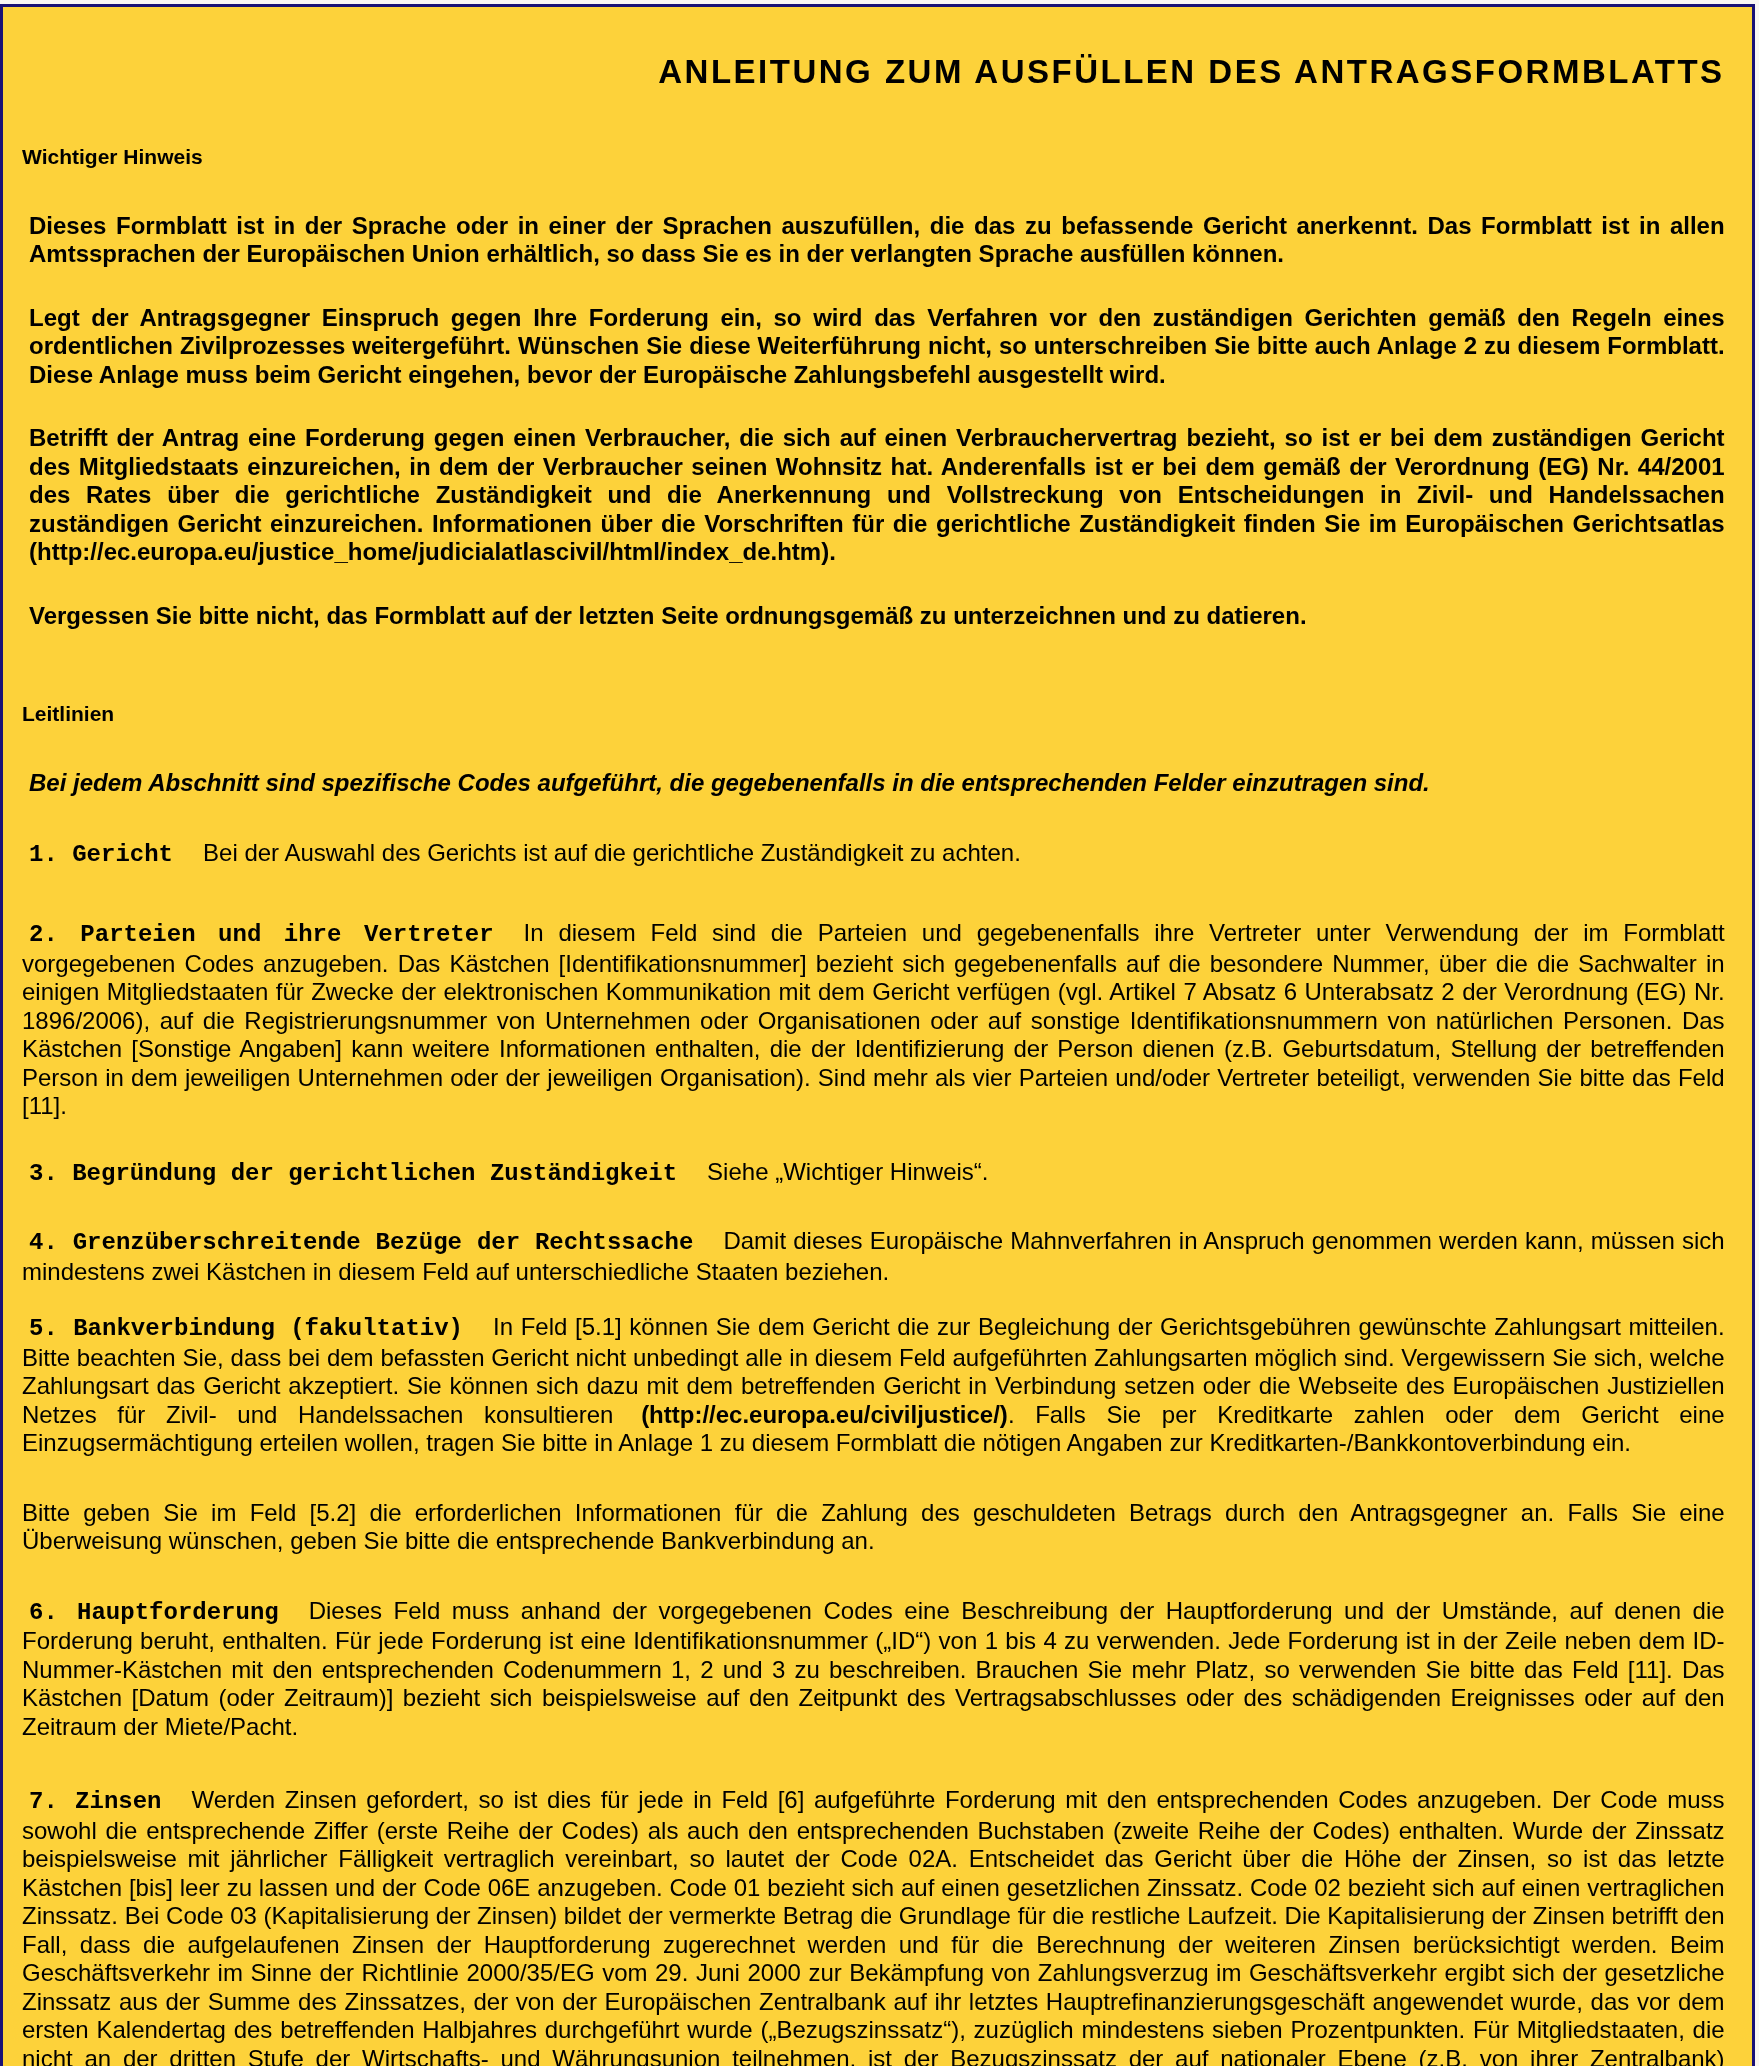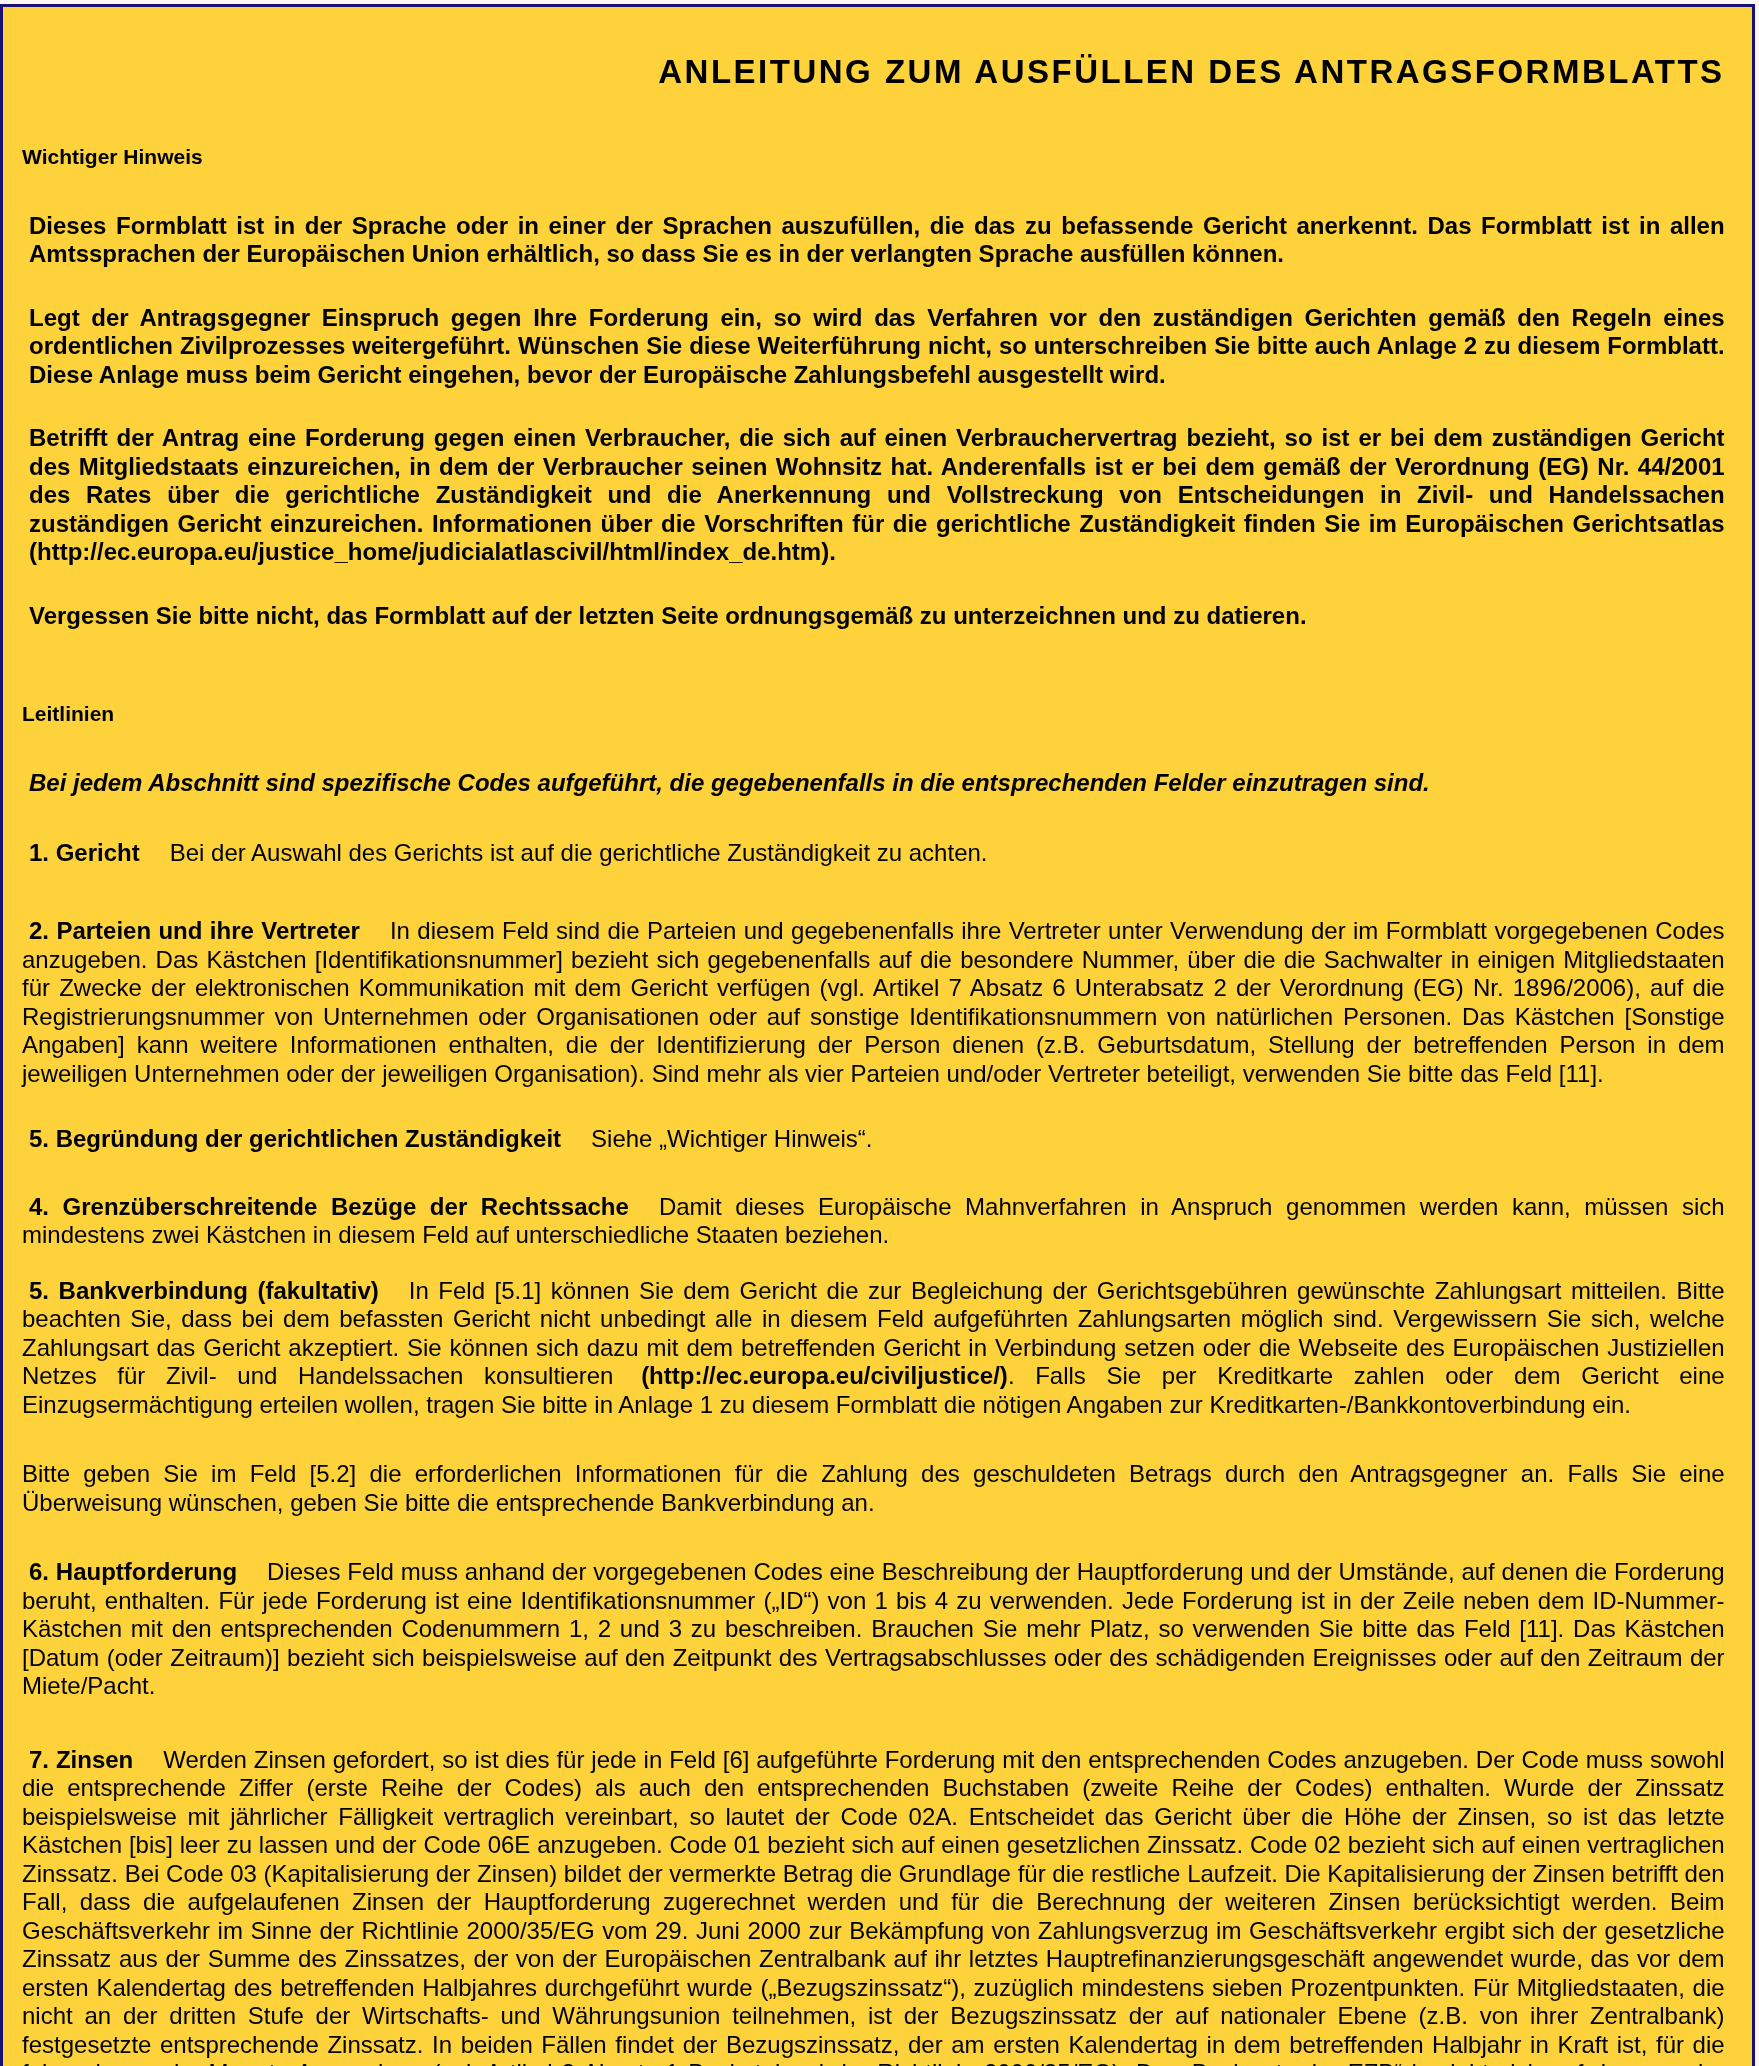--- a/index.html
+++ b/index.html
@@ -33,21 +33,21 @@
     font-weight: bold;
     line-height: 1.15;
   }
   p {
     margin: 0;
     font-size: 24px;
     line-height: 28.5px;
     text-align: justify;
   }
   .b { font-weight: bold; margin-left: 7px; }
-  .it { padding-right: 30px; }
+  .it { padding-right: 30px; font-family: Liberation Mono, monospace; }
   .mt-wh   { margin-top: 54px; }
   .mt-p1   { margin-top: 43px; }
   .mt-p    { margin-top: 35px;  }
   .mt-leit { margin-top: 72px; }
   .mt-intro{ margin-top: 43px; font-style: italic; }
   .mt-i1   { margin-top: 41px; }
   .mt-i2   { margin-top: 50px; }
   .mt-i3   { margin-top: 37px;  }
   .mt-i4   { margin-top: 39px;  }
   .mt-i5   { margin-top: 27px;  }
@@ -71,21 +71,21 @@
     <p class="b mt-p">Vergessen Sie bitte nicht, das Formblatt auf der letzten Seite ordnungsgemäß zu unterzeichnen und zu datieren.</p>
 
     <h2 class="mt-leit">Leitlinien</h2>
 
     <p class="b mt-intro">Bei jedem Abschnitt sind spezifische Codes aufgeführt, die gegebenenfalls in die entsprechenden Felder einzutragen sind.</p>
 
     <p class="mt-i1"><span class="b it">1. Gericht</span><span>Bei der Auswahl des Gerichts ist auf die gerichtliche Zuständigkeit zu achten.</span></p>
 
     <p class="mt-i2"><span class="b it">2. Parteien und ihre Vertreter</span><span>In diesem Feld sind die Parteien und gegebenenfalls ihre Vertreter unter Verwendung der im Formblatt vorgegebenen Codes anzugeben. Das Kästchen [Identifikationsnummer] bezieht sich gegebenenfalls auf die besondere Nummer, über die die Sachwalter in einigen Mitgliedstaaten für Zwecke der elektronischen Kommunikation mit dem Gericht verfügen (vgl. Artikel 7 Absatz 6 Unterabsatz 2 der Verordnung (EG) Nr. 1896/2006), auf die Registrierungsnummer von Unternehmen oder Organisationen oder auf sonstige Identifikationsnummern von natürlichen Personen. Das Kästchen [Sonstige Angaben] kann weitere Informationen enthalten, die der Identifizierung der Person dienen (z.B. Geburtsdatum, Stellung der betreffenden Person in dem jeweiligen Unternehmen oder der jeweiligen Organisation). Sind mehr als vier Parteien und/oder Vertreter beteiligt, verwenden Sie bitte das Feld [11].</span></p>
 
-    <p class="mt-i3"><span class="b it">5. Begründung der gerichtlichen Zuständigkeit</span><span>Siehe „Wichtiger Hinweis“.</span></p>
+    <p class="mt-i3"><span class="b it">3. Begründung der gerichtlichen Zuständigkeit</span><span>Siehe „Wichtiger Hinweis“.</span></p>
 
     <p class="mt-i4"><span class="b it">4. Grenzüberschreitende Bezüge der Rechtssache</span><span>Damit dieses Europäische Mahnverfahren in Anspruch genommen werden kann, müssen sich mindestens zwei Kästchen in diesem Feld auf unterschiedliche Staaten beziehen.</span></p>
 
     <p class="mt-i5"><span class="b it">5. Bankverbindung (fakultativ)</span><span>In Feld [5.1] können Sie dem Gericht die zur Begleichung der Gerichtsgebühren gewünschte Zahlungsart mitteilen. Bitte beachten Sie, dass bei dem befassten Gericht nicht unbedingt alle in diesem Feld aufgeführten Zahlungsarten möglich sind. Vergewissern Sie sich, welche Zahlungsart das Gericht akzeptiert. Sie können sich dazu mit dem betreffenden Gericht in Verbindung setzen oder die Webseite des Europäischen Justiziellen Netzes für Zivil- und Handelssachen konsultieren </span><span class="b">(http://ec.europa.eu/civiljustice/)</span><span>. Falls Sie per Kreditkarte zahlen oder dem Gericht eine Einzugsermächtigung erteilen wollen, tragen Sie bitte in Anlage 1 zu diesem Formblatt die nötigen Angaben zur Kreditkarten-/Bankkontoverbindung ein.</span></p>
 
     <p class="mt-p52">Bitte geben Sie im Feld [5.2] die erforderlichen Informationen für die Zahlung des geschuldeten Betrags durch den Antragsgegner an. Falls Sie eine Überweisung wünschen, geben Sie bitte die entsprechende Bankverbindung an.</p>
 
     <p class="mt-i6"><span class="b it">6. Hauptforderung</span><span>Dieses Feld muss anhand der vorgegebenen Codes eine Beschreibung der Hauptforderung und der Umstände, auf denen die Forderung beruht, enthalten. Für jede Forderung ist eine Identifikationsnummer („ID“) von 1 bis 4 zu verwenden. Jede Forderung ist in der Zeile neben dem ID-Nummer-Kästchen mit den entsprechenden Codenummern 1, 2 und 3 zu beschreiben. Brauchen Sie mehr Platz, so verwenden Sie bitte das Feld [11]. Das Kästchen [Datum (oder Zeitraum)] bezieht sich beispielsweise auf den Zeitpunkt des Vertragsabschlusses oder des schädigenden Ereignisses oder auf den Zeitraum der Miete/Pacht.</span></p>
 
     <p class="mt-i7"><span class="b it">7. Zinsen</span><span>Werden Zinsen gefordert, so ist dies für jede in Feld [6] aufgeführte Forderung mit den entsprechenden Codes anzugeben. Der Code muss sowohl die entsprechende Ziffer (erste Reihe der Codes) als auch den entsprechenden Buchstaben (zweite Reihe der Codes) enthalten. Wurde der Zinssatz beispielsweise mit jährlicher Fälligkeit vertraglich vereinbart, so lautet der Code 02A. Entscheidet das Gericht über die Höhe der Zinsen, so ist das letzte Kästchen [bis] leer zu lassen und der Code 06E anzugeben. Code 01 bezieht sich auf einen gesetzlichen Zinssatz. Code 02 bezieht sich auf einen vertraglichen Zinssatz. Bei Code 03 (Kapitalisierung der Zinsen) bildet der vermerkte Betrag die Grundlage für die restliche Laufzeit. Die Kapitalisierung der Zinsen betrifft den Fall, dass die aufgelaufenen Zinsen der Hauptforderung zugerechnet werden und für die Berechnung der weiteren Zinsen berücksichtigt werden. Beim Geschäftsverkehr im Sinne der Richtlinie 2000/35/EG vom 29. Juni 2000 zur Bekämpfung von Zahlungsverzug im Geschäftsverkehr ergibt sich der gesetzliche Zinssatz aus der Summe des Zinssatzes, der von der Europäischen Zentralbank auf ihr letztes Hauptrefinanzierungsgeschäft angewendet wurde, das vor dem ersten Kalendertag des betreffenden Halbjahres durchgeführt wurde („Bezugszinssatz“), zuzüglich mindestens sieben Prozentpunkten. Für Mitgliedstaaten, die nicht an der dritten Stufe der Wirtschafts- und Währungsunion teilnehmen, ist der Bezugszinssatz der auf nationaler Ebene (z.B. von ihrer Zentralbank) festgesetzte entsprechende Zinssatz. In beiden Fällen findet der Bezugszinssatz, der am ersten Kalendertag in dem betreffenden Halbjahr in Kraft ist, für die folgenden sechs Monate Anwendung (vgl. Artikel 3 Absatz 1 Buchstabe d der Richtlinie 2000/35/EG). Der „Basissatz der EZB“ bezieht sich auf den von der Europäischen Zentralbank für ihre Hauptrefinanzierungsgeschäfte angewandten Zinssatz</span></p>

